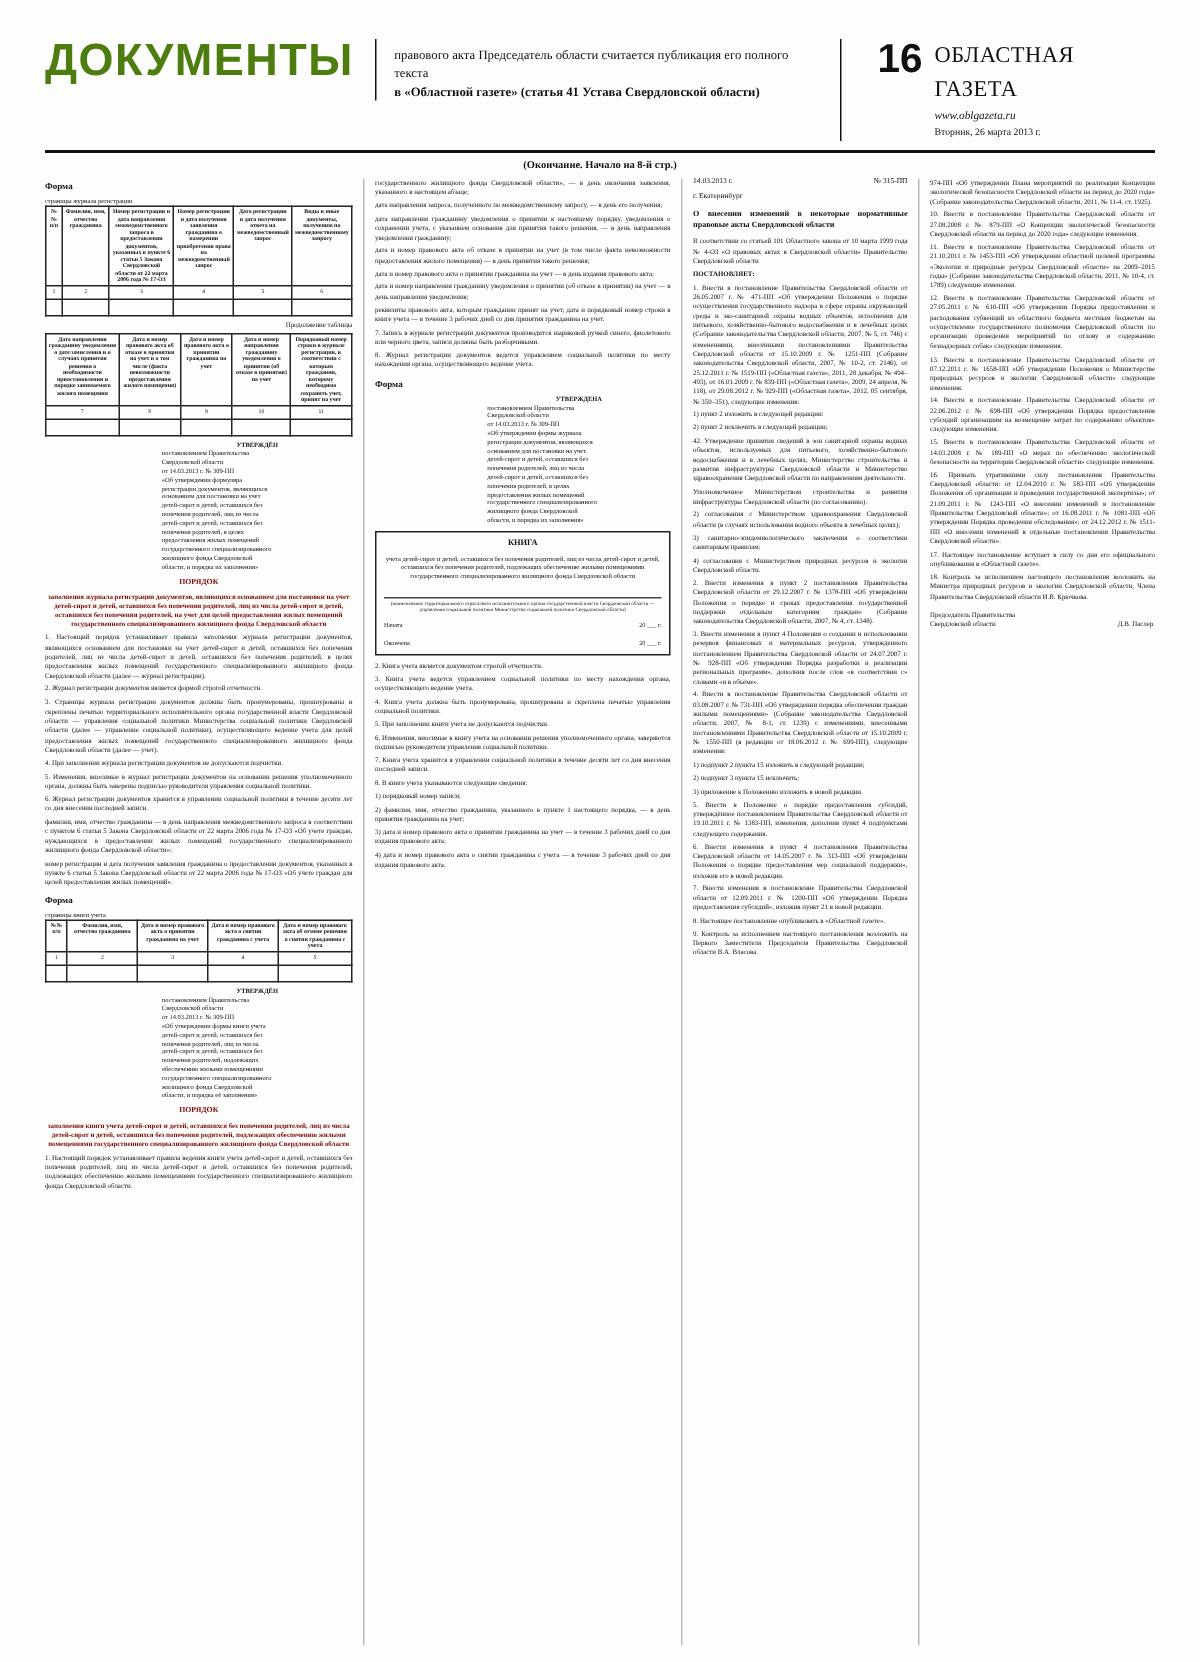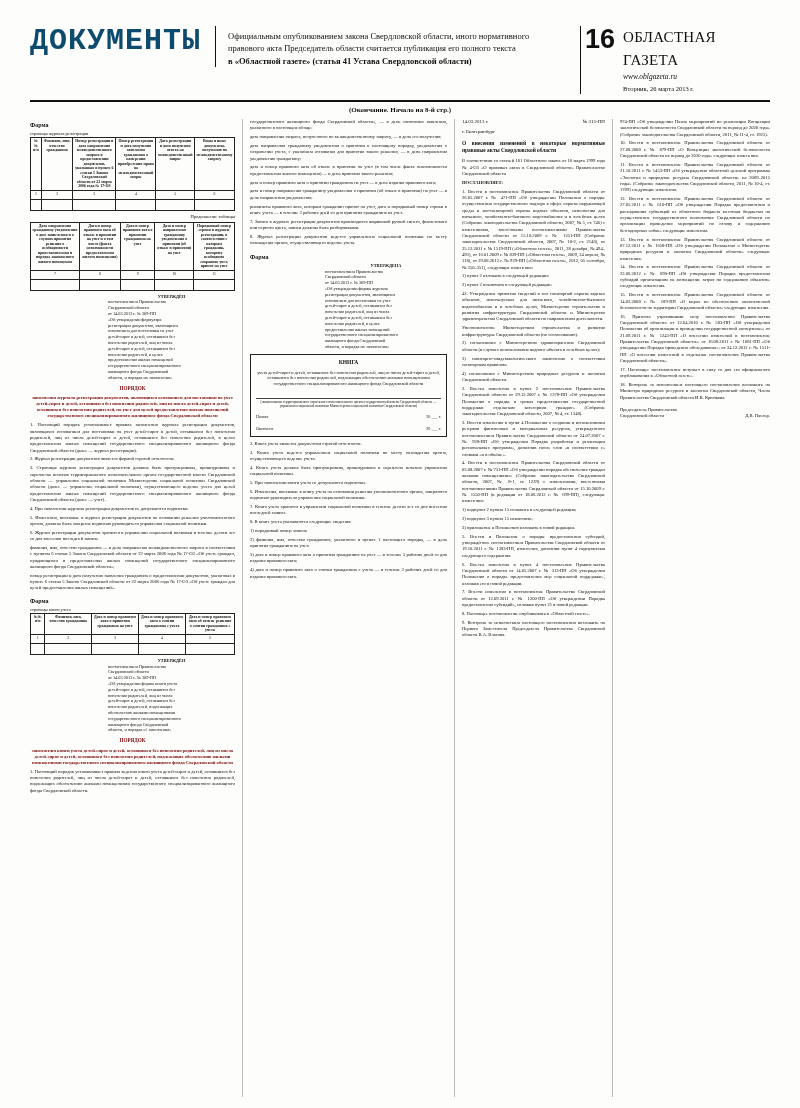--- a/index.html
+++ b/index.html
@@ -17,42 +17,42 @@
     padding:26px 30px 14px 30px;
     background:#fdfdfb;
   }
   
   .masthead{
     display:flex;align-items:flex-start;
     border-bottom:2px solid #111;
     padding-bottom:6px;
   }
   .mast-title{
-    font-family:Liberation Mono, monospace;
+    font-family:Liberation Sans, sans-serif;
     font-weight:bold;
     font-size:30px;
     letter-spacing:1px;
-    color:#0c4a6e;
+    color:#4d7c0f;
     line-height:1;
     padding-right:14px;
     white-space:nowrap;
   }
   .mast-sub{
     flex:1;
     font-size:8.5px;
     line-height:1.45;
     padding-top:4px;
     border-left:1px solid #111;
     padding-left:12px;
   }
   .mast-right{
     width:185px;
     display:flex;align-items:flex-start;
     border-left:1px solid #111;
-    padding-left:4px;
+    padding-left:24px;
     margin-left:20px;
   }
   .issue-num{
     font-family:"Liberation Sans", sans-serif;
     font-weight:bold;font-size:27px;line-height:1;
     padding-right:8px;
   }
   .mast-right-txt{font-size:8px;line-height:1.5;text-align:left;}
   .mast-right-txt .gaz{font-family:Liberation Serif, serif;font-size:15px;letter-spacing:.3px;}
   .mast-right-txt .site{font-size:7.5px;font-style:italic;}
@@ -132,21 +132,20 @@
   .sign .row{display:flex;justify-content:space-between;}
 </style>
 </head>
 <body>
 
 <div class="page">
 
   <div class="masthead">
     <div class="mast-title">ДОКУМЕНТЫ</div>
     <div class="mast-sub">
-      <div>Официальным опубликованием закона Свердловской области, иного нормативного</div>
       <div>правового акта  Председатель области считается публикация его полного текста</div>
       <div class="bold">в «Областной газете» (статья 41 Устава Свердловской области)</div>
     </div>
     <div class="mast-right">
       <div class="issue-num">16</div>
       <div class="mast-right-txt">
         <div class="gaz">ОБЛАСТНАЯ ГАЗЕТА</div>
         <div class="site">www.oblgazeta.ru</div>
         <div class="date">Вторник, 26 марта 2013 г.</div>
       </div>

